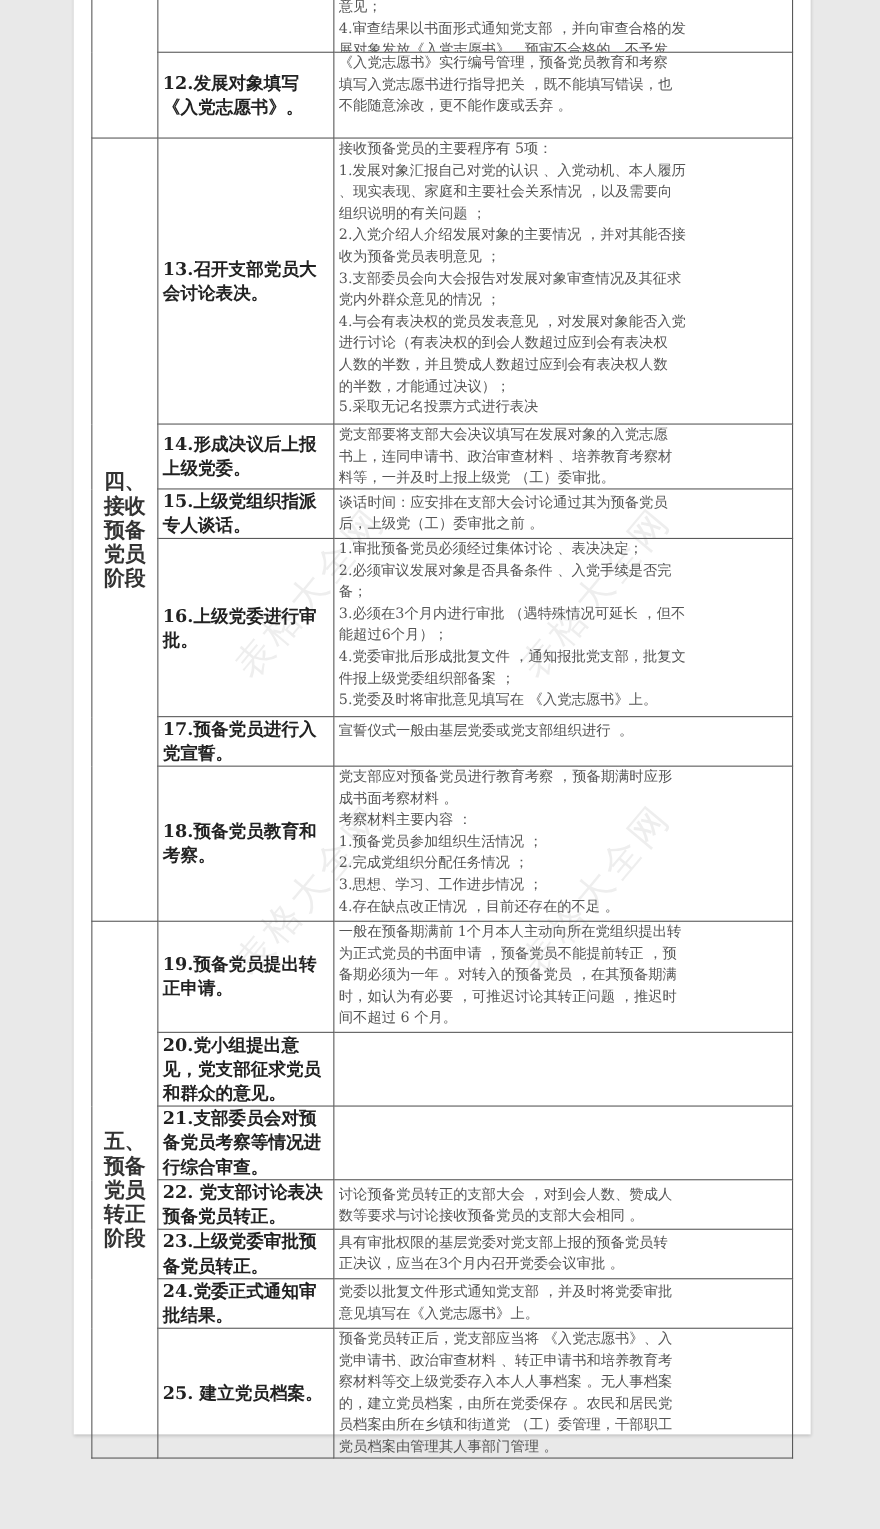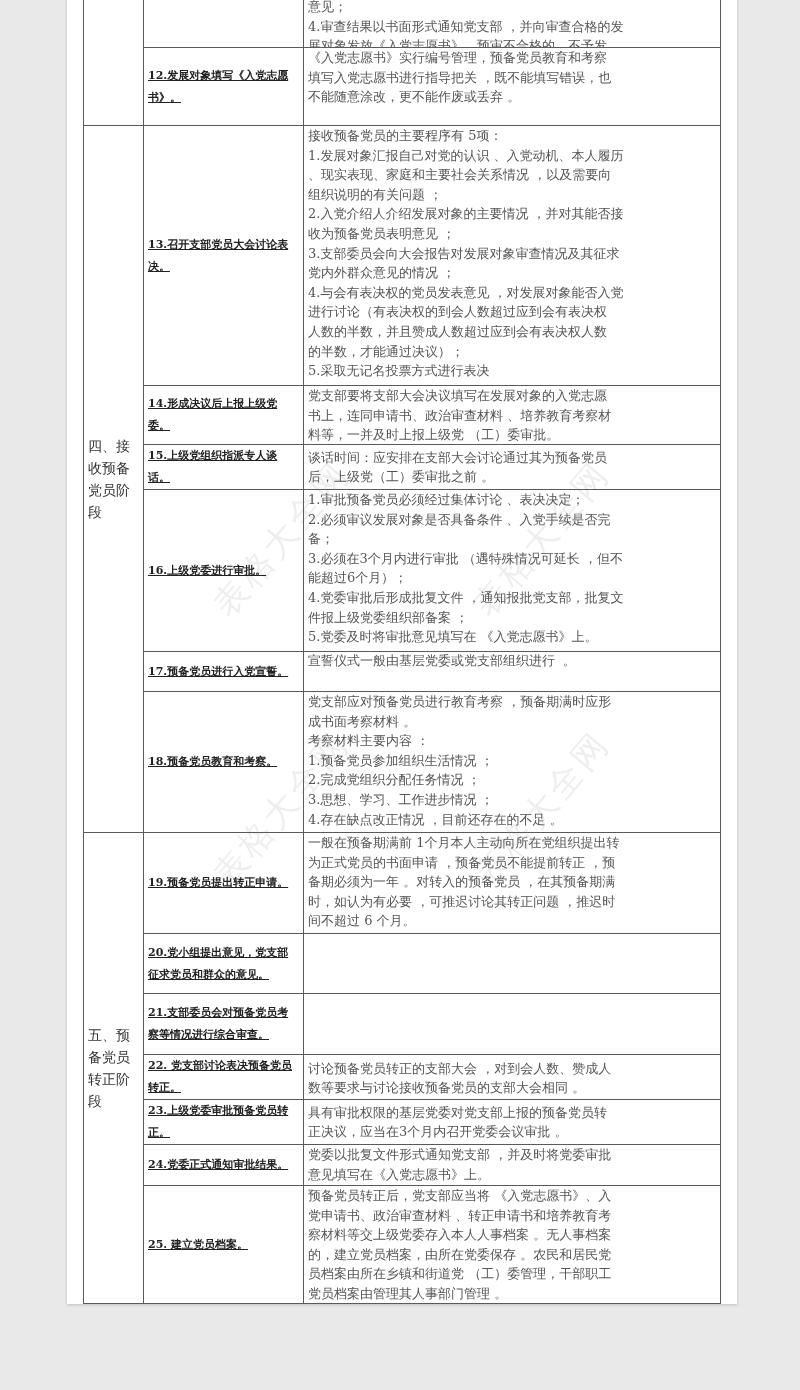--- a/index.html
+++ b/index.html
@@ -17,27 +17,26 @@
     color:#3a3a3a;
   }
   table.doc td {
     border:1px solid #5a5a5a; vertical-align:middle; padding:0 4px;
     overflow:hidden;
   }
   col.c-stage { width:60px; }
   col.c-step { width:160px; }
   col.c-content { width:417px; }
   td.stage {
-    font-size:14px; font-weight:normal; text-align:left; line-height:22px;
+    font-size:19px; font-weight:bold; text-align:center; line-height:22px;
     padding:0 6px; color:#333;
   }
   td.step {
-    font-size:11px; font-weight:bold; line-height:22px; color:#222;
+    font-size:16px; font-weight:bold; line-height:22px; color:#222;
     padding-left:3px;
-    text-decoration:underline;
   }
   td.content {
     font-size:13px; line-height:19.6px; color:#555; vertical-align:top;
     padding:0 3px; position:relative;
   }
   .clip { overflow:hidden; }
   .ln { display:block; white-space:nowrap; }
   .watermark {
     position:absolute; font-size:34px; color:rgba(120,120,120,0.13);
     transform:rotate(-50deg); white-space:nowrap; pointer-events:none;

